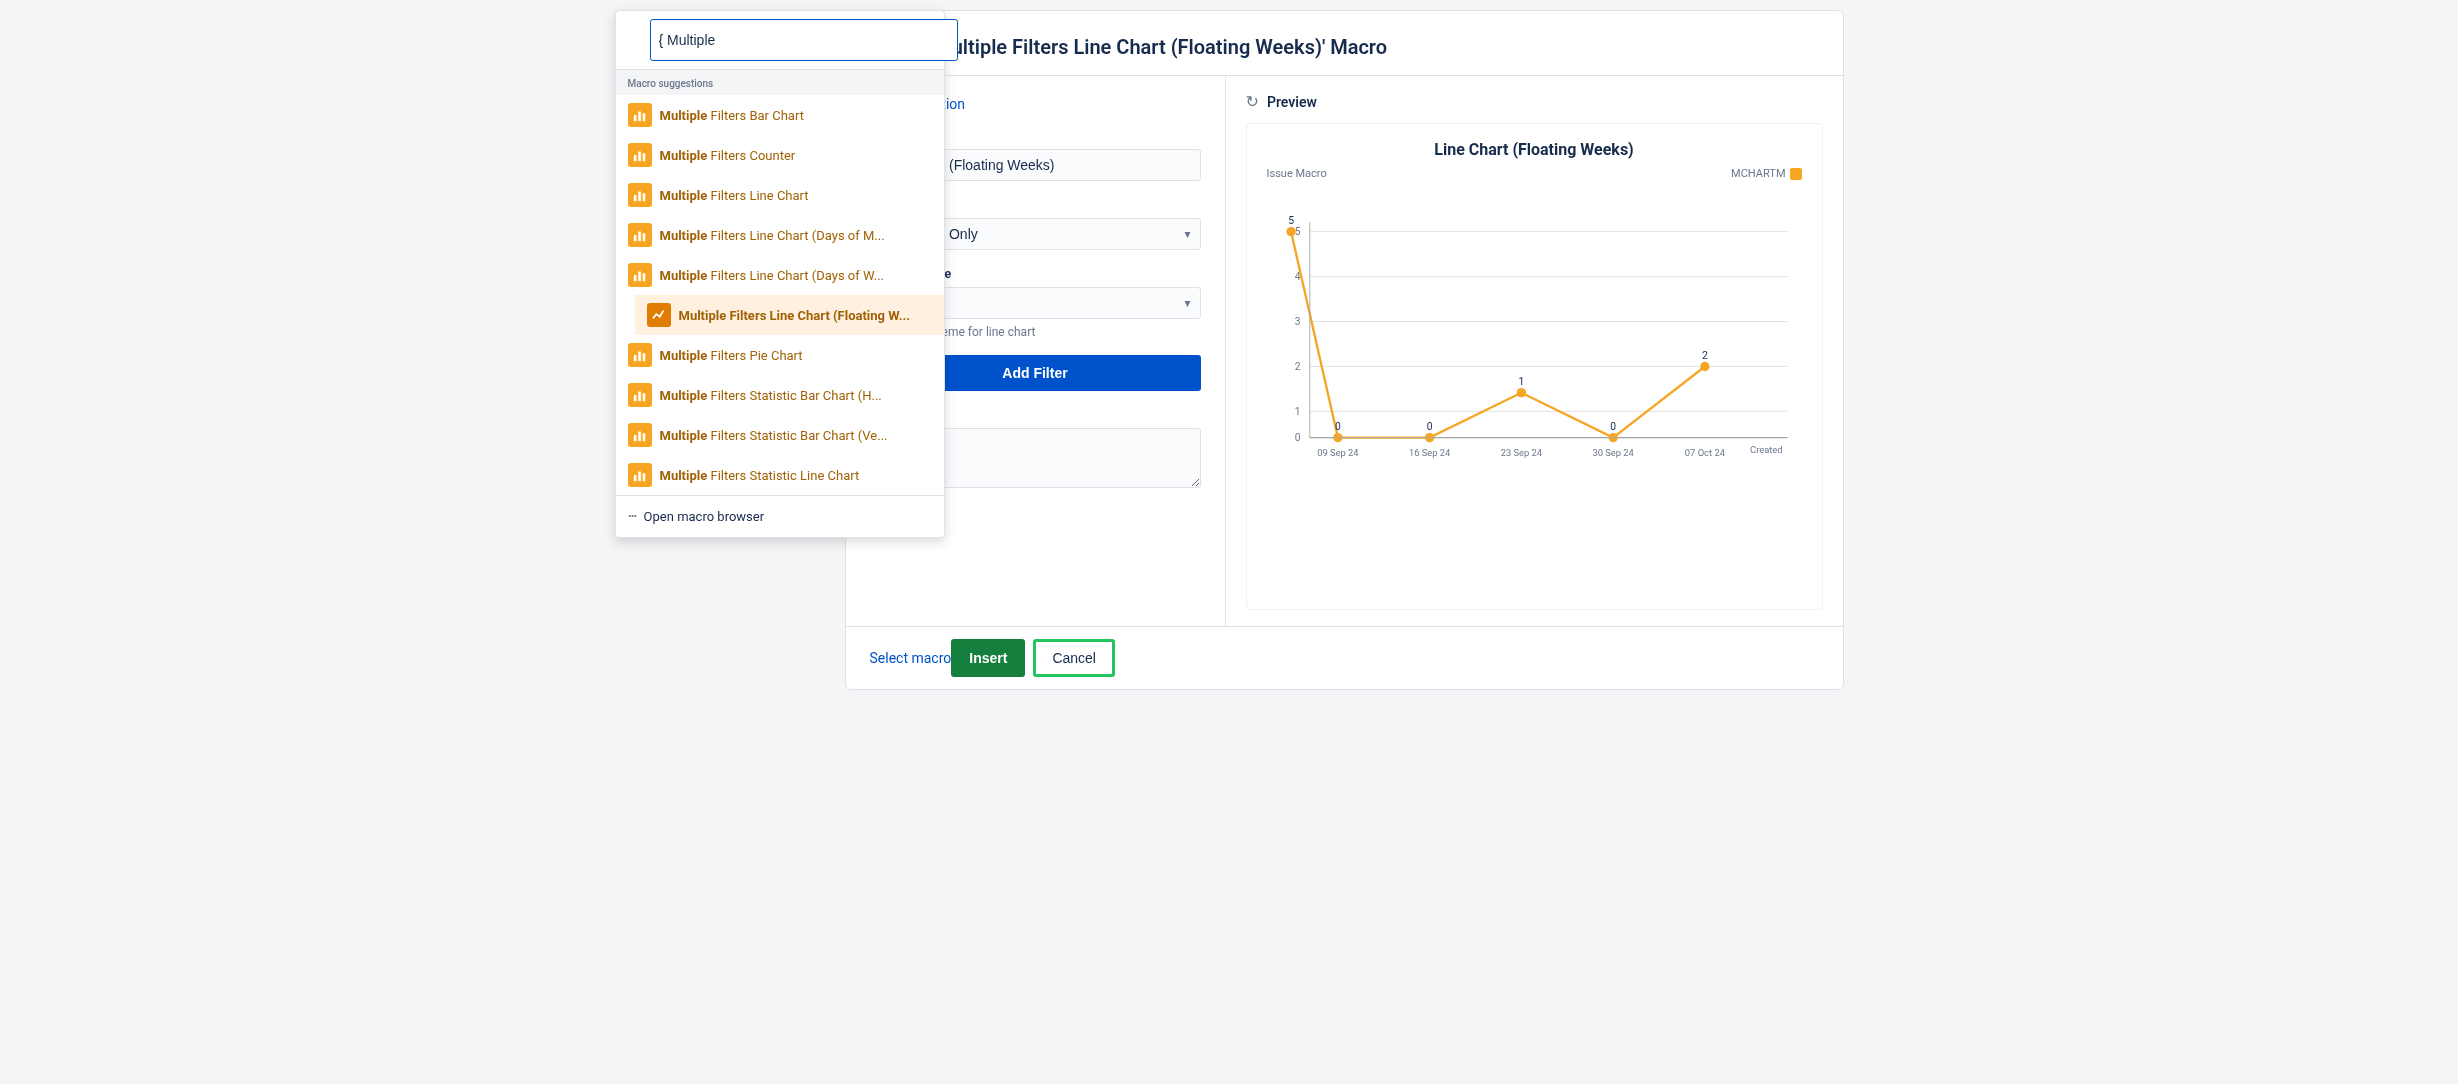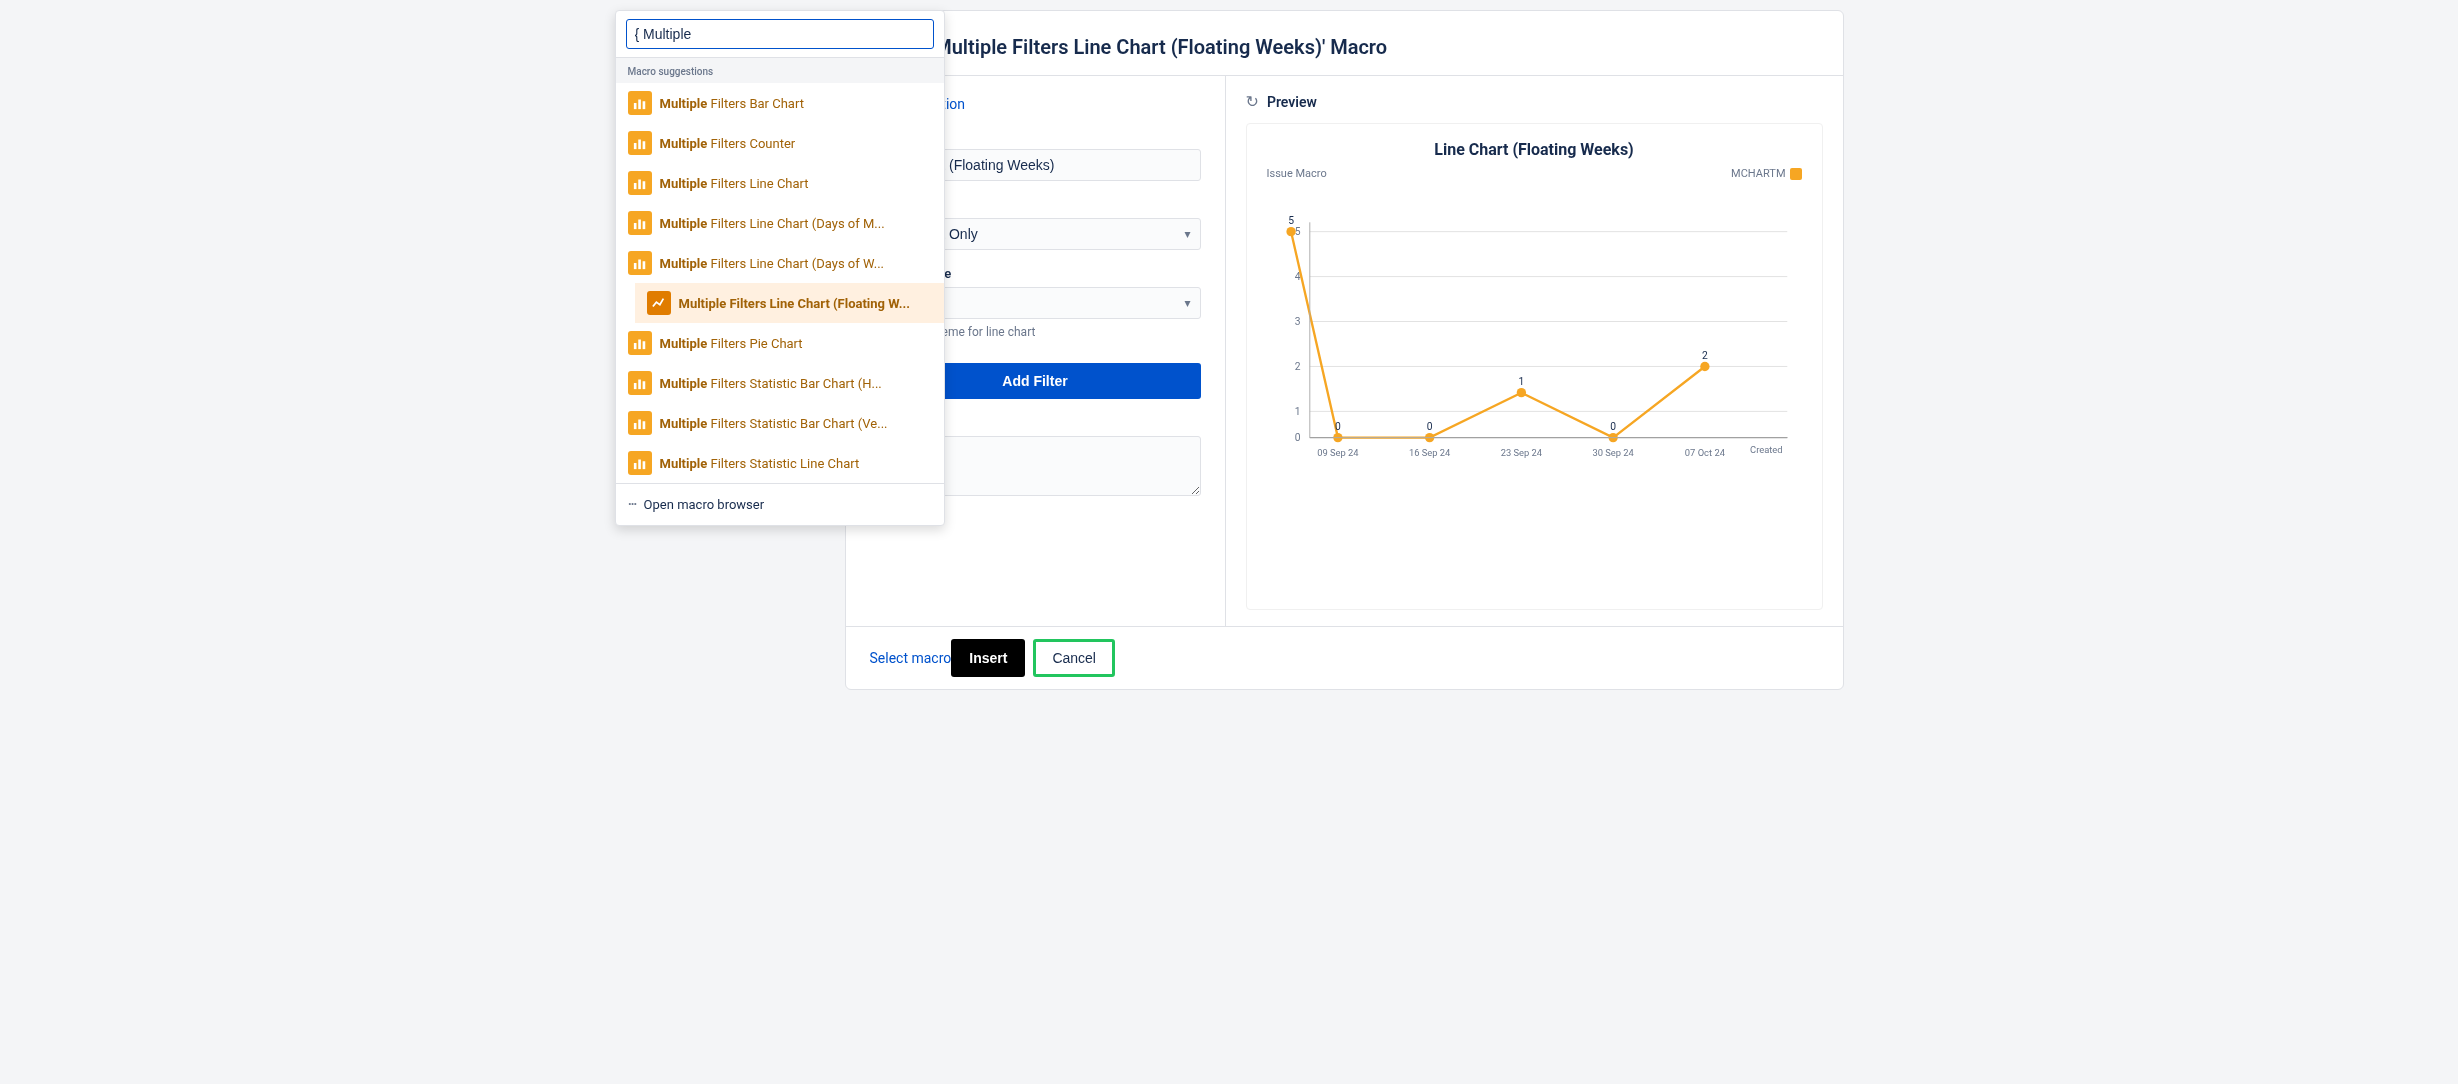--- a/index.html
+++ b/index.html
@@ -30,24 +30,25 @@
       box-shadow: 0 4px 12px rgba(0,0,0,0.15);
     }
     .search-input-wrapper {
       padding: 8px 10px;
       border-bottom: 1px solid #dfe1e6;
     }
     .search-input {
       width: 100%;
       border: 1px solid #0052cc;
       border-radius: 3px;
-      padding: 6px 8px;
+      padding: 12px 8px;
       font-size: 14px;
       outline: none;
       color: #172b4d;
+      margin-left: 24px;
     }
     .macro-suggestions-label {
       padding: 8px 12px 6px;
       font-size: 10px;
       color: #6b778c;
       font-weight: 500;
       background: #f4f5f7;
     }
     .macro-list {
       list-style: none;
@@ -201,21 +202,20 @@
     .add-filter-btn {
       background: #0052cc;
       color: white;
       border: none;
       border-radius: 3px;
       padding: 10px 16px;
       font-size: 14px;
       font-weight: 600;
       cursor: pointer;
       width: 100%;
-      margin-top: 8px;
     }
     .jql-textarea {
       border: 1px solid #dfe1e6;
       border-radius: 3px;
       padding: 8px 10px;
       font-size: 14px;
       min-height: 60px;
       width: 100%;
       resize: vertical;
       background: #fafbfc;
@@ -296,21 +296,21 @@
       color: #0052cc;
       font-size: 14px;
       cursor: pointer;
       text-decoration: none;
     }
     .footer-actions {
       display: flex;
       gap: 8px;
     }
     .insert-btn {
-      background: #000000;
+      background: #15803d;
       color: white;
       border: none;
       border-radius: 3px;
       padding: 8px 18px;
       font-size: 14px;
       font-weight: 600;
       cursor: pointer;
     }
     .cancel-btn {
       background: #fff;

